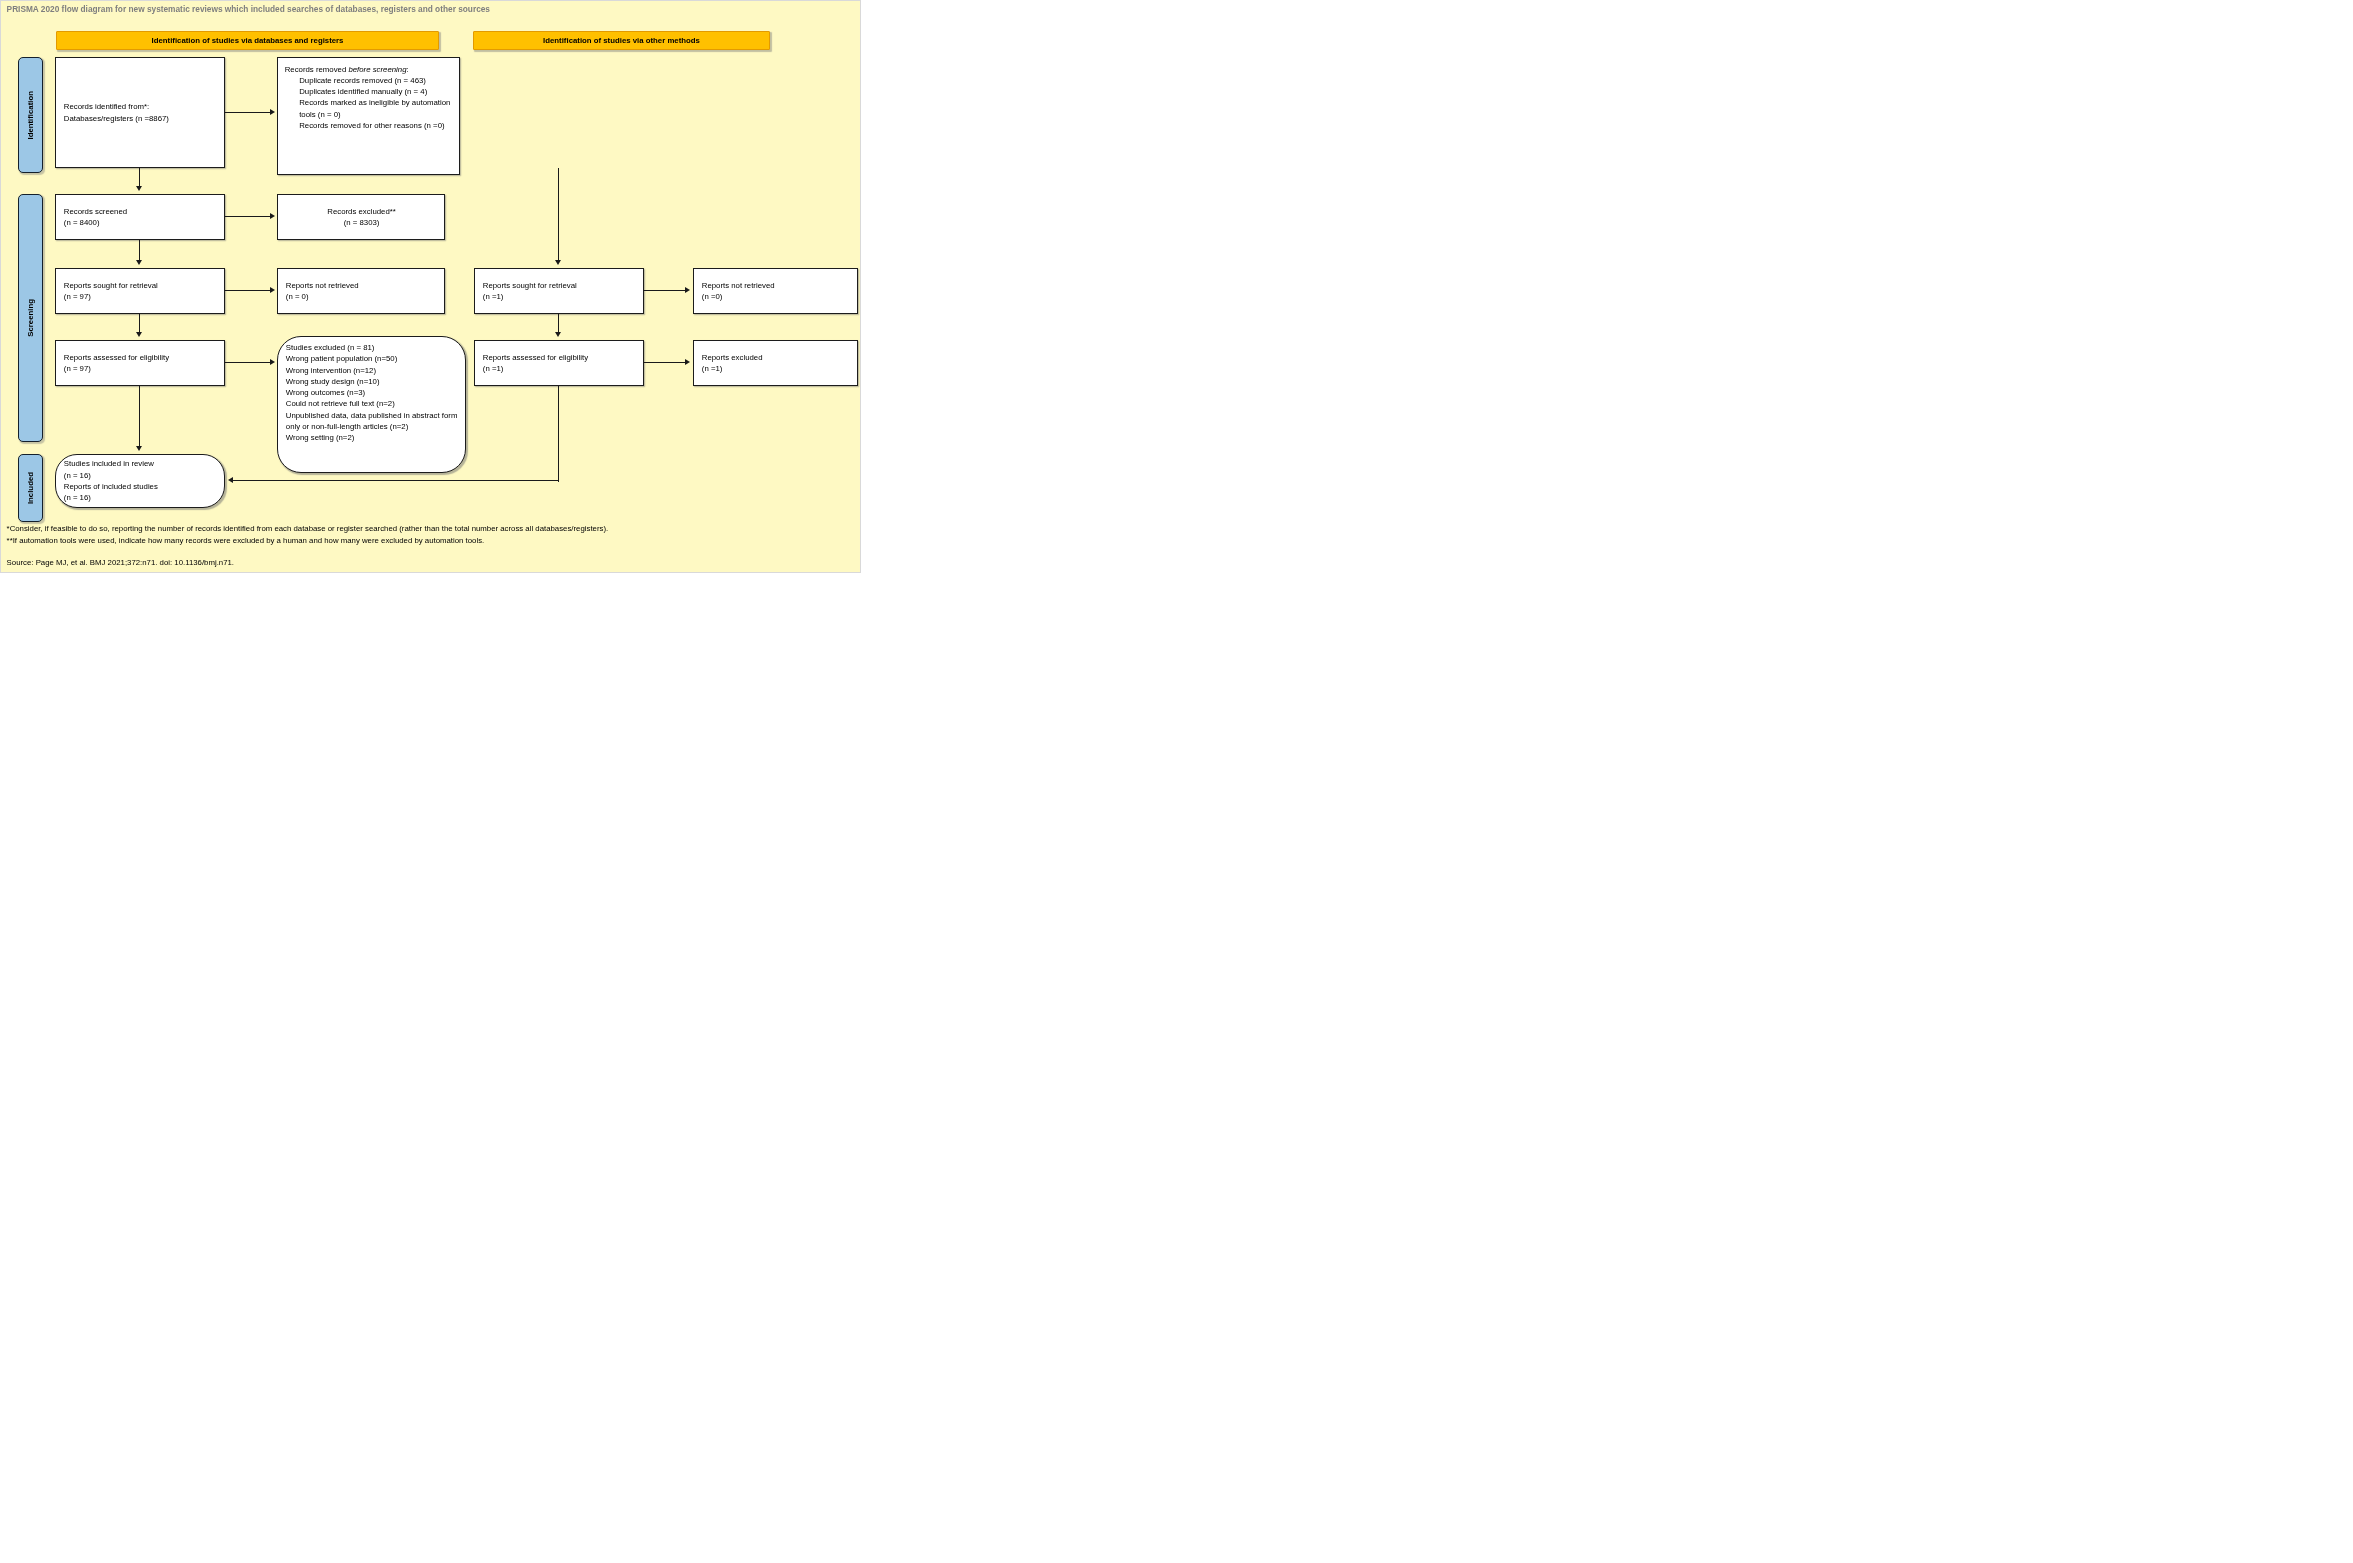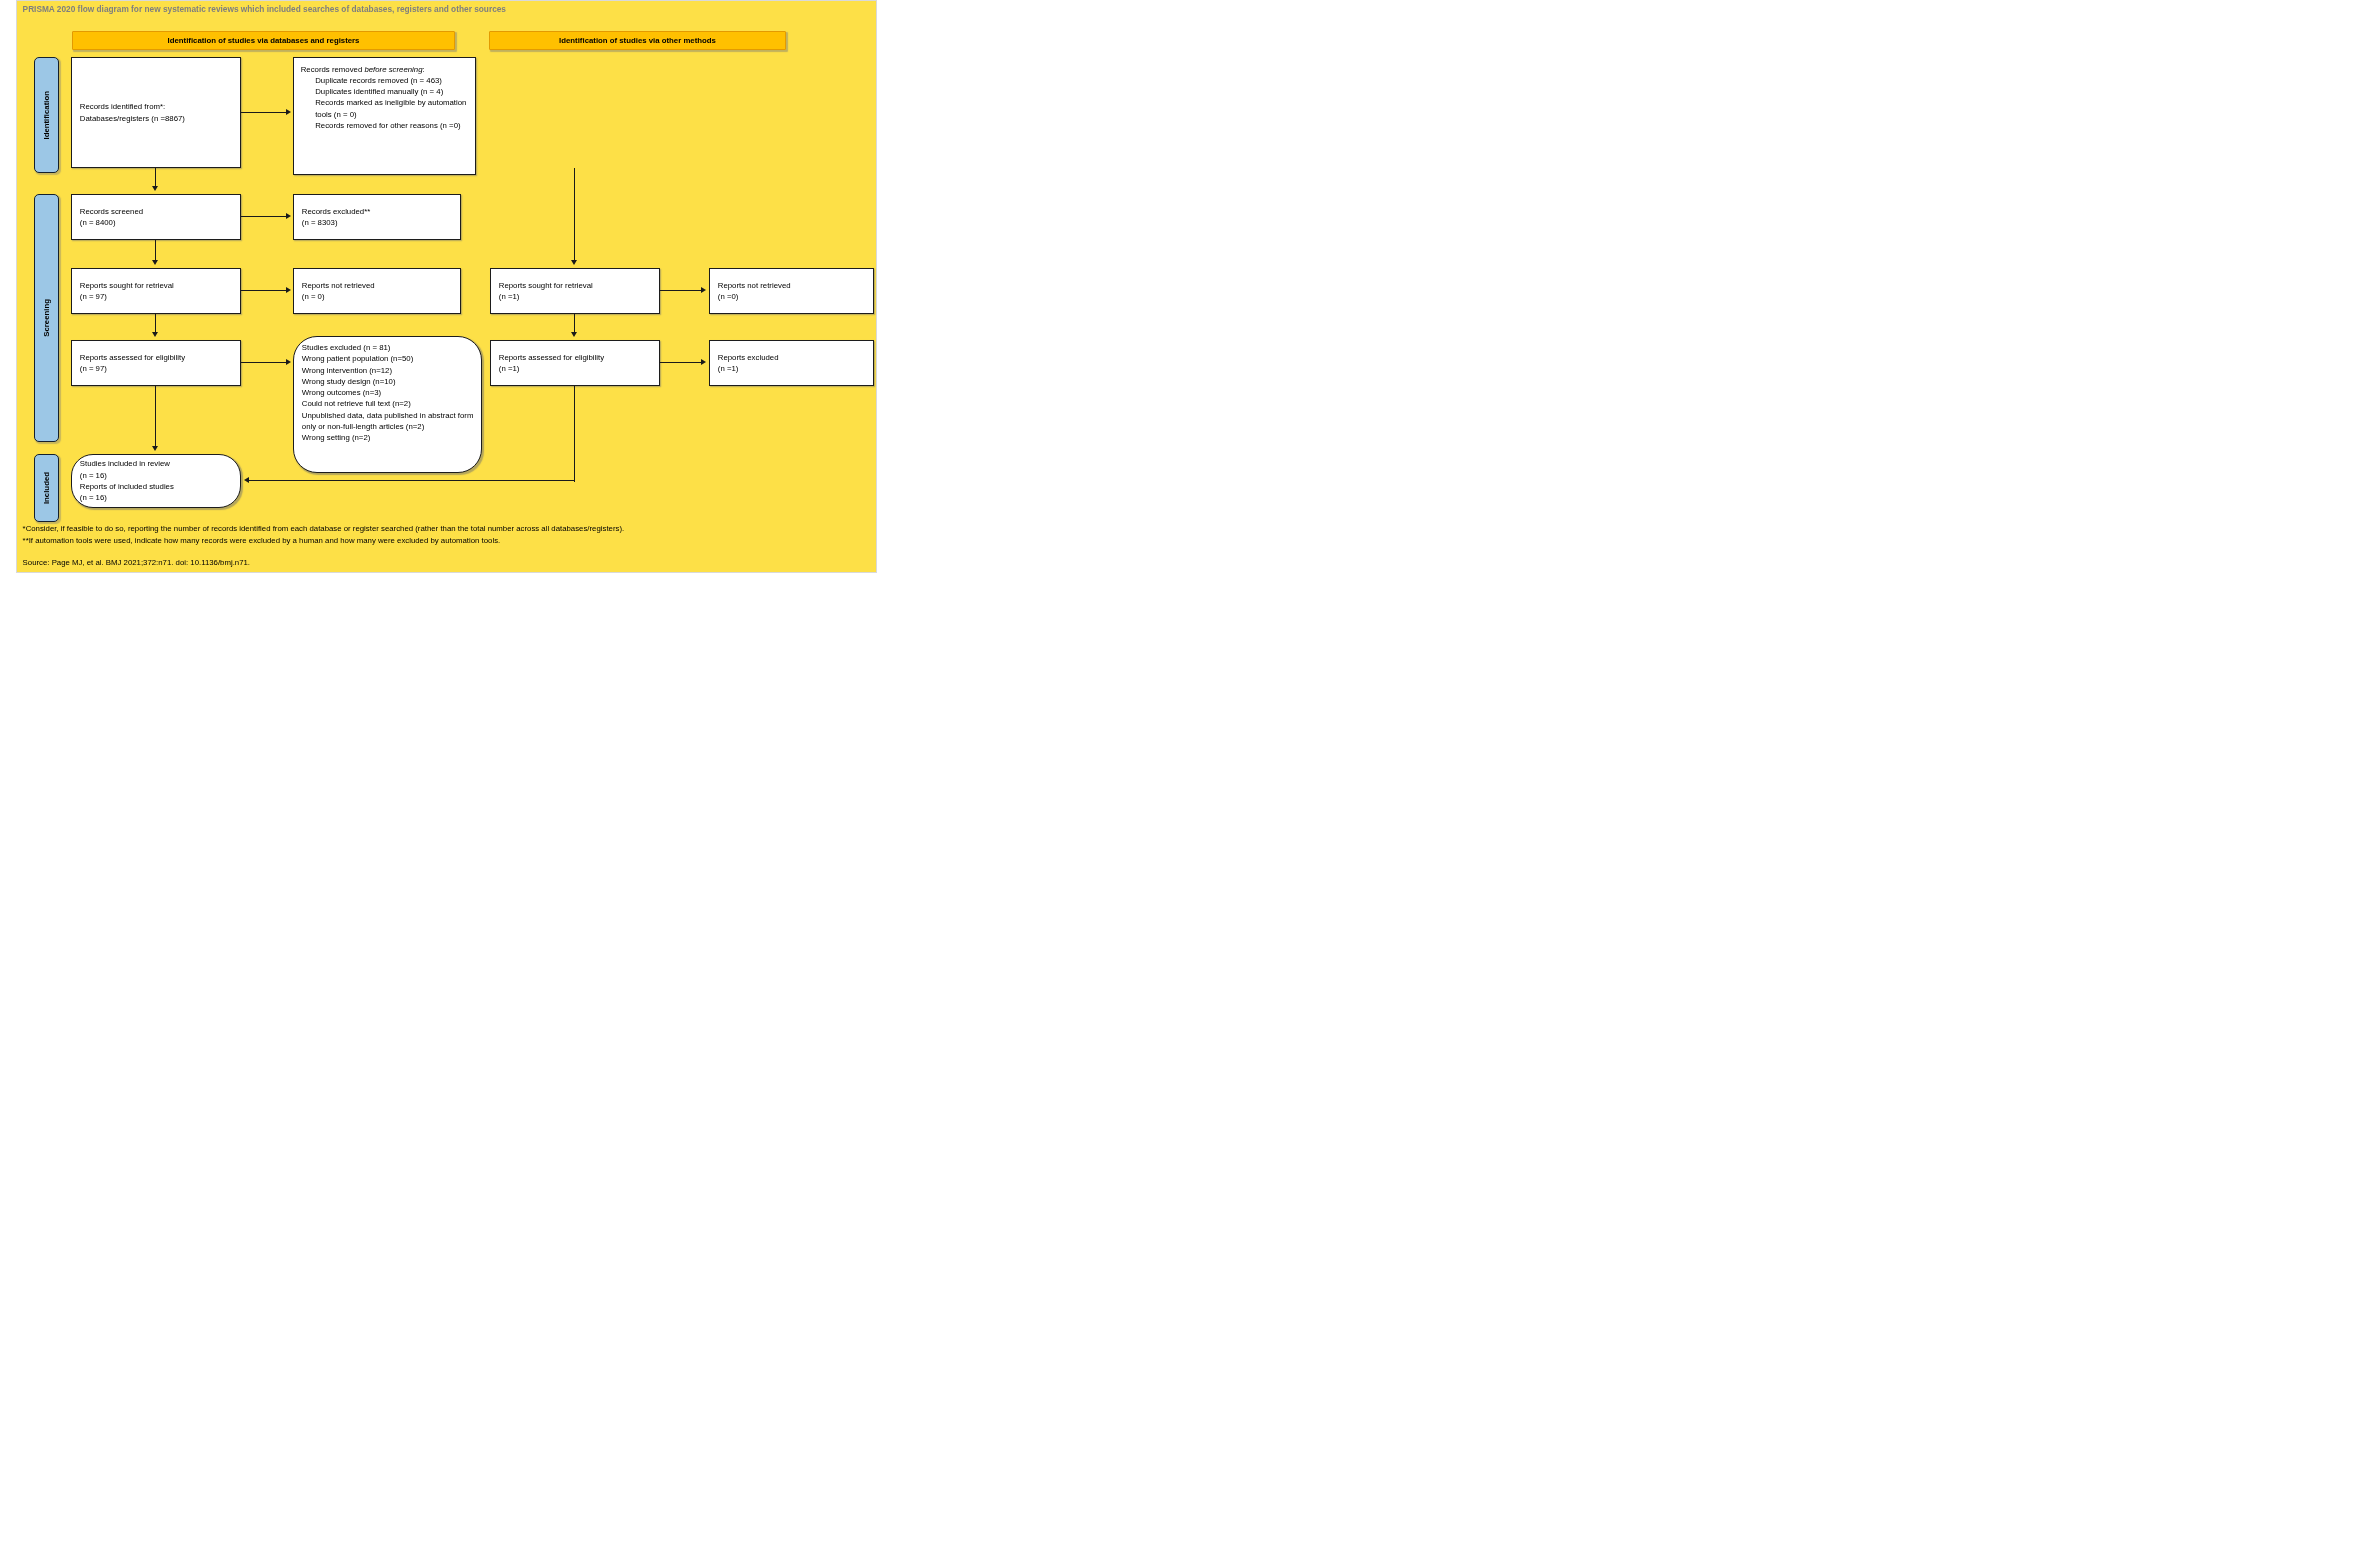--- a/index.html
+++ b/index.html
@@ -1,17 +1,17 @@
 <!DOCTYPE html>
 <html style="--header-fill: #FFC000; --stage-fill: #9CC7E6; --title-gray: #7F7F7F;font-size:9px"><head>
 <meta charset="utf-8">
 <style>
   html,body{margin:0;padding:0;background:#ffffff;}
   body{font-family:"Liberation Sans", sans-serif;color:#000;}
-  .canvas{position:relative;width:859px;height:571px;background:#fde047;border:0.6px solid #d9d9d9;overflow:hidden;margin-left:16px;}
+  .canvas{position:relative;width:859px;height:571px;background:#fef9c3;border:0.6px solid #d9d9d9;overflow:hidden;}
   .page-title{position:absolute;left:5.6px;top:3.3px;width:778px;font-size:8.3px;font-weight:bold;color:var(--title-gray,#7F7F7F);}
   
   .colhead{position:absolute;height:16.7px;background:var(--header-fill,#FFC000);border:1.1px solid #E39A00;border-radius:1px;
            display:flex;align-items:center;justify-content:center;font-size:7.8px;font-weight:bold;color:#000;
            box-shadow:1.1px 1.1px 1.1px rgba(120,120,120,.45);}
   .colhead-left{left:55px;top:30px;width:381px;}
   .colhead-right{left:472px;top:30px;width:295px;}
   
   .stage{position:absolute;left:16.7px;width:23px;background:var(--stage-fill,#9CC7E6);border:1.4px solid #14202c;border-radius:5px;
          display:flex;align-items:center;justify-content:center;box-shadow:1.1px 1.1px 1.1px rgba(120,120,120,.4);}
@@ -21,21 +21,21 @@
   .stage-included{top:453px;height:66px;}
   
   .fbox{position:absolute;background:#fff;border:1.1px solid #1c1c1c;box-shadow:1.1px 1.1px 1.1px rgba(110,110,110,.5);
         font-size:7.8px;line-height:1.45;box-sizing:border-box;}
   .center-v{display:flex;flex-direction:column;justify-content:center;}
   .pad{padding:4.4px 6.7px 4.4px 7.8px;}
   .b-dbid{left:54px;top:56px;width:170px;height:111px;}
   .b-removed{left:276px;top:56px;width:183px;height:118px;padding:5.6px 5.6px 4.4px 6.7px;}
   .b-otherid{left:473px;top:56px;width:170px;height:111px;padding:3.3px 4.4px 3.3px 6.7px;}
   .b-screened{left:54px;top:193px;width:170px;height:46px;}
-  .b-recexcl{left:276px;top:193px;width:168px;height:46px;}
+  .b-recexcl{left:276px;top:193px;width:168px;height:46px;align-items:center;}
   .b-soughtL{left:54px;top:267px;width:170px;height:46px;}
   .b-notretL{left:276px;top:267px;width:168px;height:46px;}
   .b-soughtR{left:473px;top:267px;width:170px;height:46px;}
   .b-notretR{left:692px;top:267px;width:165px;height:46px;}
   .b-assessL{left:54px;top:339px;width:170px;height:46px;}
   .b-stexcl{left:276px;top:335px;width:189px;height:137px;padding:5px 4.4px 4.4px 7.8px;border-radius:24px;}
   .b-assessR{left:473px;top:339px;width:170px;height:46px;}
   .b-repexclR{left:692px;top:339px;width:165px;height:46px;}
   .b-included{left:54px;top:453px;width:170px;height:54px;border-radius:22px;}
   .indent{padding-left:14.5px;}

